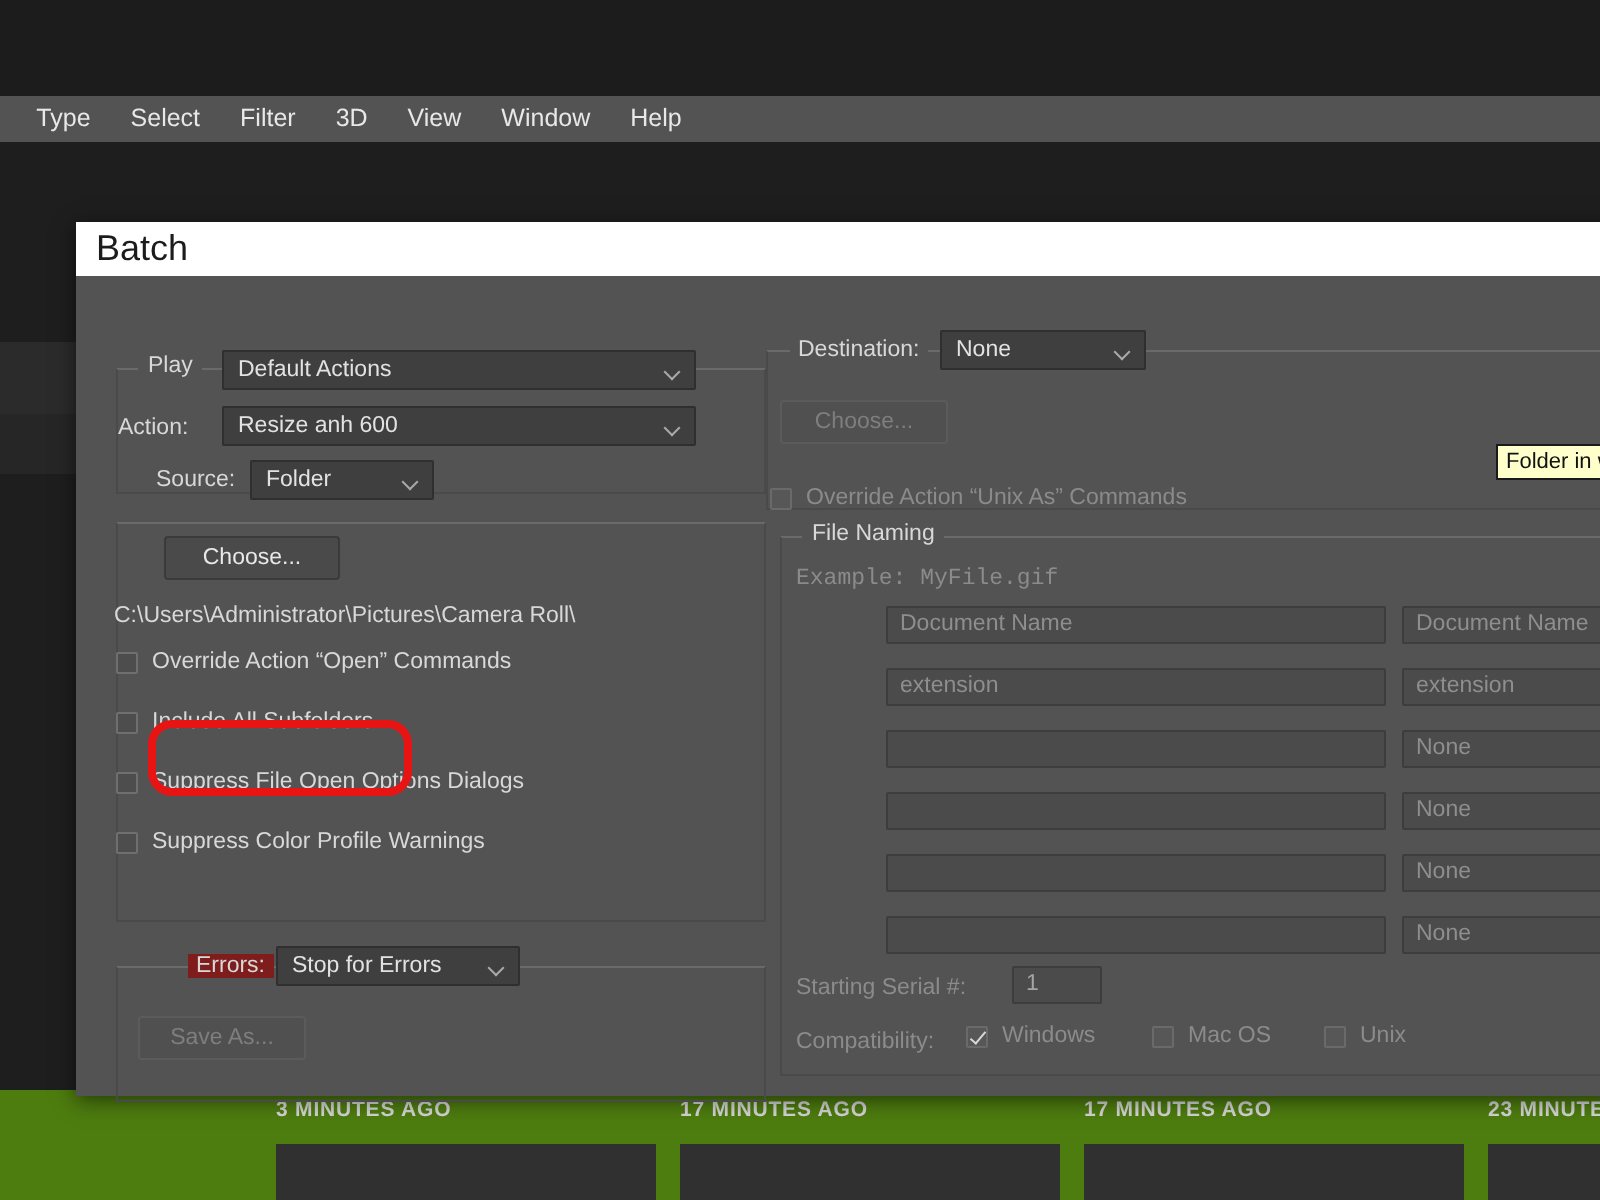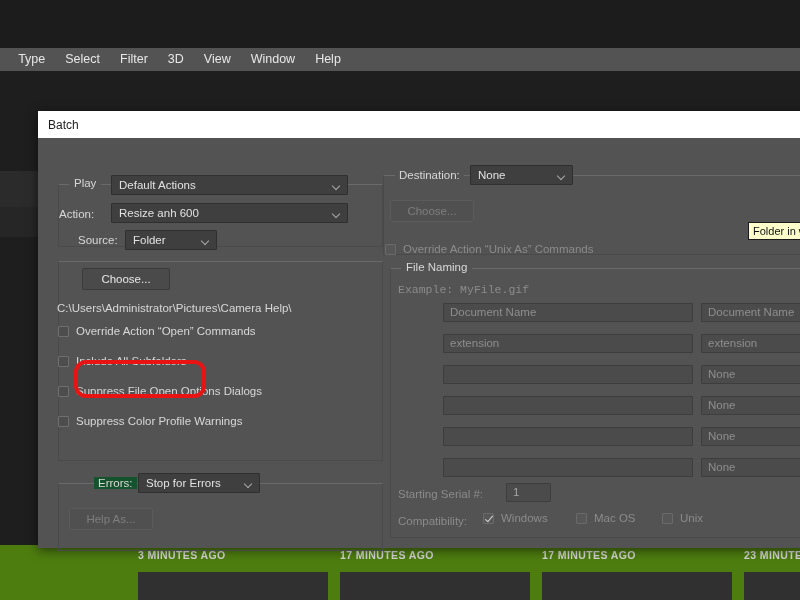--- a/index.html
+++ b/index.html
@@ -111,21 +111,21 @@
     background: #535353;
     box-shadow: 0 2px 10px rgba(0,0,0,0.55);
   }
   #dialog-titlebar {
     width: 100%; height: 27px;
     background: #ffffff;
     display: flex; align-items: center;
   }
   #dialog-title {
     color: #1c1c1c;
-    font-size: 12px;
+    font-size: 18px;
     padding-left: 10px;
   }
   #dialog-body {
     position: relative;
     width: 100%; height: 410px;
     background: #535353;
   }
 
   
   .group {
@@ -348,47 +348,47 @@
       <div class="group" style="left:20px; top:123px; width:325px; height:200px;">
       </div>
       <span class="lbl" style="left:36px; top:96px; z-index:5; background:#535353; padding:0 4px;">Source:</span>
       <div class="ddl" style="left:87px; top:92px; width:92px; z-index:5;">
         <span>Folder</span>
         <span class="arrow"></span>
       </div>
 
       <div class="btn" style="left:44px; top:130px; width:88px;">Choose...</div>
 
-      <span class="lbl" style="left:19px; top:164px;">C:\Users\Administrator\Pictures\Camera Help\</span>
+      <span class="lbl" style="left:19px; top:164px;">C:\Users\Administrator\Pictures\Camera Roll\</span>
 
       <div class="cbrow" style="left:20px; top:187px;">
         <span class="cbox"></span>
         <span class="cbtext">Override Action “Open” Commands</span>
       </div>
       <div class="cbrow" style="left:20px; top:217px;">
         <span class="cbox"></span>
         <span class="cbtext">Include All Subfolders</span>
       </div>
       <div class="cbrow" style="left:20px; top:247px;">
         <span class="cbox"></span>
         <span class="cbtext">Suppress File Open Options Dialogs</span>
       </div>
       <div class="cbrow" style="left:20px; top:277px;">
         <span class="cbox"></span>
         <span class="cbtext">Suppress Color Profile Warnings</span>
       </div>
 
       <div class="group" style="left:20px; top:345px; width:325px; height:68px;">
       </div>
-      <span class="lbl" style="left:56px; top:339px; z-index:5; background:#14532d; padding:0 4px;">Errors:</span>
+      <span class="lbl" style="left:56px; top:339px; z-index:5; background:#7f1d1d; padding:0 4px;">Errors:</span>
       <div class="ddl" style="left:100px; top:335px; width:122px; z-index:5;">
         <span>Stop for Errors</span>
         <span class="arrow"></span>
       </div>
-      <div class="btn disabled" style="left:31px; top:370px; width:84px;">Help As...</div>
+      <div class="btn disabled" style="left:31px; top:370px; width:84px;">Save As...</div>
 
       <div id="red-ring"></div>
 
       <div class="group" style="left:345px; top:37px; width:470px; height:80px;">
       </div>
       <span class="lbl" style="left:357px; top:31px; z-index:5; background:#535353; padding:0 4px;">Destination:</span>
       <div class="ddl" style="left:432px; top:27px; width:103px; z-index:5;">
         <span>None</span>
         <span class="arrow"></span>
       </div>

